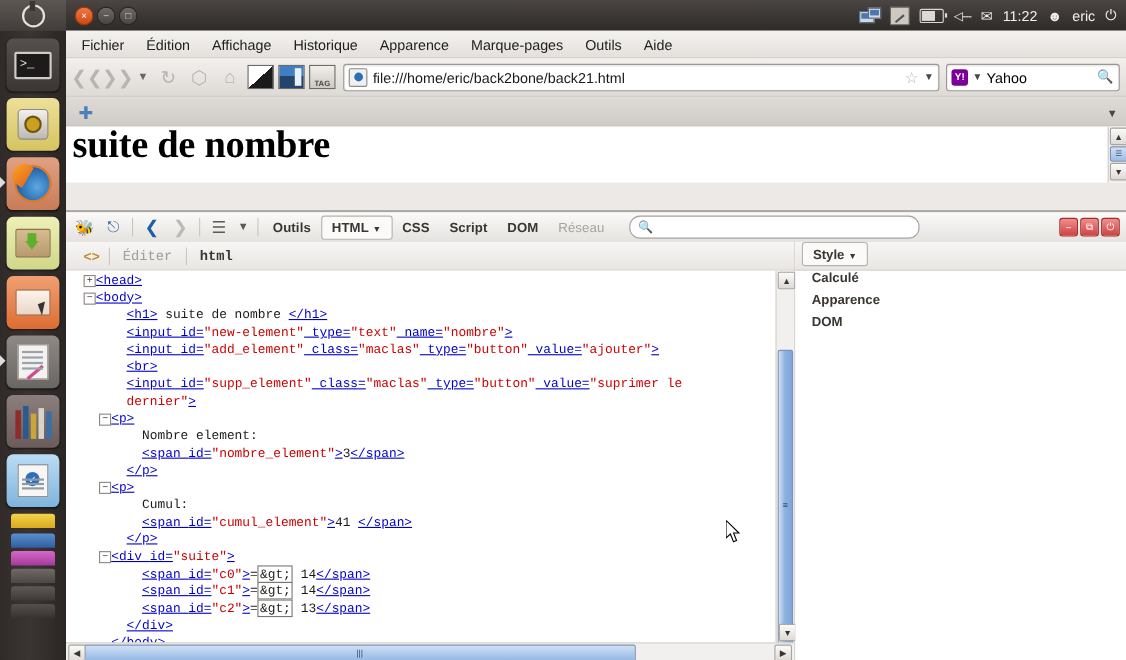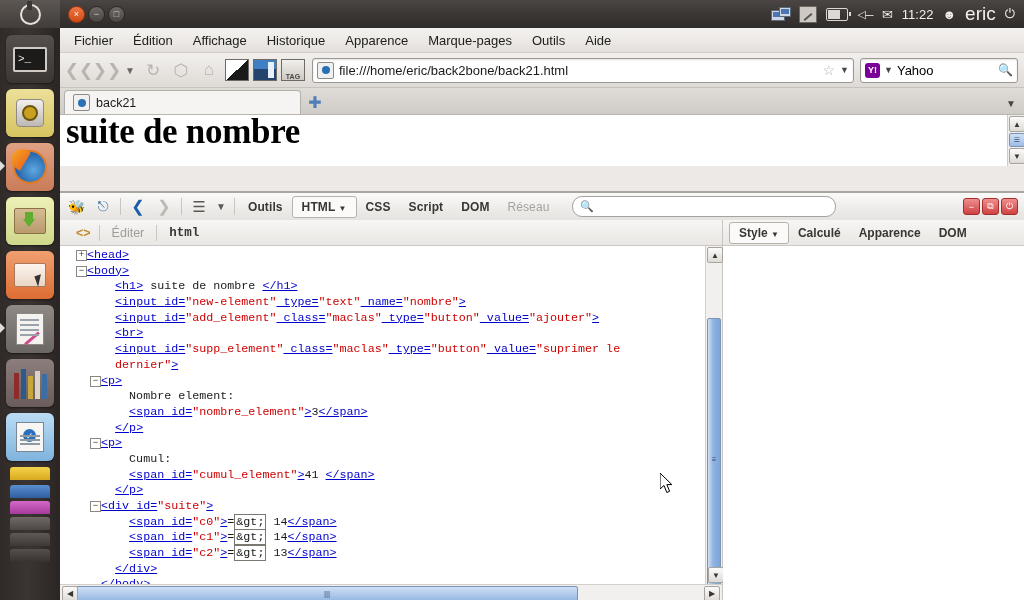--- a/index.html
+++ b/index.html
@@ -22,21 +22,21 @@
   .ub-circ:after{content:"";position:absolute;left:5px;top:-5px;width:5px;height:9px;background:#3b3735;}
   #win-ctrls{display:flex;align-items:center;gap:3px;padding-left:8px;}
   .wbtn{width:15px;height:15px;border-radius:50%;
     background:linear-gradient(to bottom,#6e6964,#4a4542);
     border:1px solid #2a2624;display:flex;align-items:center;justify-content:center;
     color:#d8d3cf;font-size:9px;line-height:1;}
   .wbtn.close{background:linear-gradient(to bottom,#f07746,#cf4a12);border-color:#9e3a0c;color:#fff;}
   #panel-right{margin-left:auto;display:flex;align-items:center;gap:9px;padding-right:9px;font-size:13px;}
   .tray-ico{display:inline-block;}
   #clockt{font-size:13px;color:#f2efec;}
-  #usert{font-size:19px;color:#f2efec;}
+  #usert{font-size:13px;color:#f2efec;}
   .net-ico{width:19px;height:15px;position:relative;}
   .net-ico .m1{position:absolute;left:0;top:3px;width:12px;height:9px;background:#cfd8e4;border:1px solid #5a6878;}
   .net-ico .m1:after{content:"";position:absolute;left:1px;top:1px;right:1px;bottom:3px;background:#4a76b4;}
   .net-ico .m2{position:absolute;left:8px;top:0px;width:10px;height:8px;background:#cfd8e4;border:1px solid #5a6878;}
   .net-ico .m2:after{content:"";position:absolute;left:1px;top:1px;right:1px;bottom:2px;background:#4a76b4;}
   .pencil-ico{width:16px;height:15px;background:#cdc8c2;border:1px solid #6d6862;position:relative;border-radius:1px;}
   .pencil-ico:after{content:"";position:absolute;left:3px;top:9px;width:10px;height:2px;background:#555;transform:rotate(-40deg);}
   .batt-ico{width:20px;height:11px;border:1.5px solid #ddd8d3;border-radius:2px;position:relative;}
   .batt-ico:before{content:"";position:absolute;left:1px;top:1px;width:12px;bottom:1px;background:#ddd8d3;}
   .batt-ico:after{content:"";position:absolute;right:-4px;top:3px;width:2px;height:4px;background:#ddd8d3;}
@@ -135,21 +135,21 @@
   .fbpanel.dis{color:#a6a29e;font-weight:normal;}
   #fb-search{width:248px;height:19px;margin-left:14px;background:#fff;border:1px solid #a6a2a0;border-radius:10px;
      display:flex;align-items:center;padding:0 7px;gap:5px;}
   .fbwin{width:15px;height:15px;border-radius:3px;background:linear-gradient(to bottom,#f08f8f,#cf4141);
      border:1px solid #a32c2c;color:#fff;font-size:9px;display:flex;align-items:center;justify-content:center;margin-left:2px;}
   #fb-body{position:absolute;left:0;top:27px;right:0;bottom:0;display:flex;}
   #fb-left{width:662px;position:relative;background:#fff;border-right:1px solid #c9c5c1;}
   #fb-crumbs{height:25px;display:flex;align-items:center;gap:0;padding-left:8px;
      background:linear-gradient(to bottom,#f7f6f4,#e9e6e3);border-bottom:1px solid #cbc7c3;}
   .crumb{padding:0 12px;font-size:12.5px;color:#3a3632;}
-  .crumb.dis{color:#a09c98;}
+  .crumb.dis{color:#a09c98;font-family:Liberation Mono, monospace;}
   .crumb.cur{font-weight:bold;font-family:"Liberation Mono",monospace;font-size:12.5px;}
   .crsep{width:1px;height:16px;background:#cbc7c3;}
   #code{position:absolute;left:0;top:26px;right:16px;bottom:17px;overflow:hidden;
      font-family:"Liberation Mono",monospace;font-size:11.7px;line-height:15.7px;background:#fff;
      padding:2px 0 0 2px;box-sizing:border-box;white-space:pre;}
   .ln{display:block;height:15.7px;}
   .tw{display:inline-block;width:11px;text-align:center;color:#3a3632;font-size:9px;
       vertical-align:1px;}
   .tw b{display:inline-block;width:9px;height:9px;line-height:8px;border:1px solid #8a8680;background:#fff;font-weight:normal;font-size:9px;}
   .tg{color:#0000cc;text-decoration:underline;}
@@ -158,22 +158,22 @@
   .tx{color:#1a1a1a;}
   .ent{border:1px solid #7a7670;background:#fff;padding:0 1px;color:#1a1a1a;}
   #vscroll{position:absolute;right:0;top:26px;width:16px;bottom:17px;background:#f2f0ee;border-left:1px solid #d3cfcb;}
   #vthumb{position:absolute;left:1px;right:1px;top:72px;height:280px;border:1px solid #7b93b5;border-radius:2px;
      background:linear-gradient(to right,#cfe0f4,#8fb2e0 45%,#7ba6da);display:flex;align-items:center;justify-content:center;}
   #hscroll{position:absolute;left:0;right:0;bottom:0;height:17px;background:#f2f0ee;border-top:1px solid #d3cfcb;display:flex;align-items:center;}
   #hthumb{height:14px;border:1px solid #7b93b5;border-radius:2px;
      background:linear-gradient(to bottom,#cfe0f4,#93b6e2);display:flex;align-items:center;justify-content:center;
      font-size:8px;color:#3a5272;margin-left:16px;width:500px;}
   #fb-right{flex:1;position:relative;background:#fff;}
-  #fb-rtabs{height:25px;display:flex;align-items:center;gap:0;padding-left:6px;
-     background:linear-gradient(to bottom,#f7f6f4,#e9e6e3);border-bottom:1px solid #cbc7c3;}
+  #fb-rtabs{height:25px;display:flex;align-items:flex-start;gap:0;padding-left:6px;
+     background:linear-gradient(to bottom,#f7f6f4,#e9e6e3);border-bottom:1px solid #cbc7c3;flex-direction:column;}
   .rtab{padding:3px 9px;font-size:12px;font-weight:bold;color:#3a3632;}
   .rtab.sel{background:#fbfaf9;border:1px solid #b6b2ae;border-radius:3px;}
   #stylemsg{padding:11px 10px;font-size:12.5px;font-weight:bold;color:#4a4642;line-height:17px;}
   #stylemsg a{color:#0000cc;text-decoration:none;}
   #cursor{position:absolute;left:660px;top:473px;width:14px;height:21px;z-index:50;}
 </style>
 </head>
 <body>
 
 <div id="top-panel">
@@ -285,26 +285,20 @@
     </div>
     <div id="searchbar">
       <span class="ybadge">Y!</span>
       <span class="carat">▼</span>
       <span id="searchtext">Yahoo</span>
       <span class="mag">🔍</span>
     </div>
   </div>
 
   <div id="tabbar">
-    <div class="tab">
-      <span class="favi">
-          <i></i>
-        </span>
-      <span>back21</span>
-    </div>
     <div class="newtab">✚</div>
     <div class="tablist">▼</div>
   </div>
 
   <div id="page">
     <div id="h1">suite de nombre</div>
     <div id="pagescroll">
       <div class="sbtn">▲</div>
       <div class="sthumb">☰</div>
       <div class="sbtn">▼</div>

